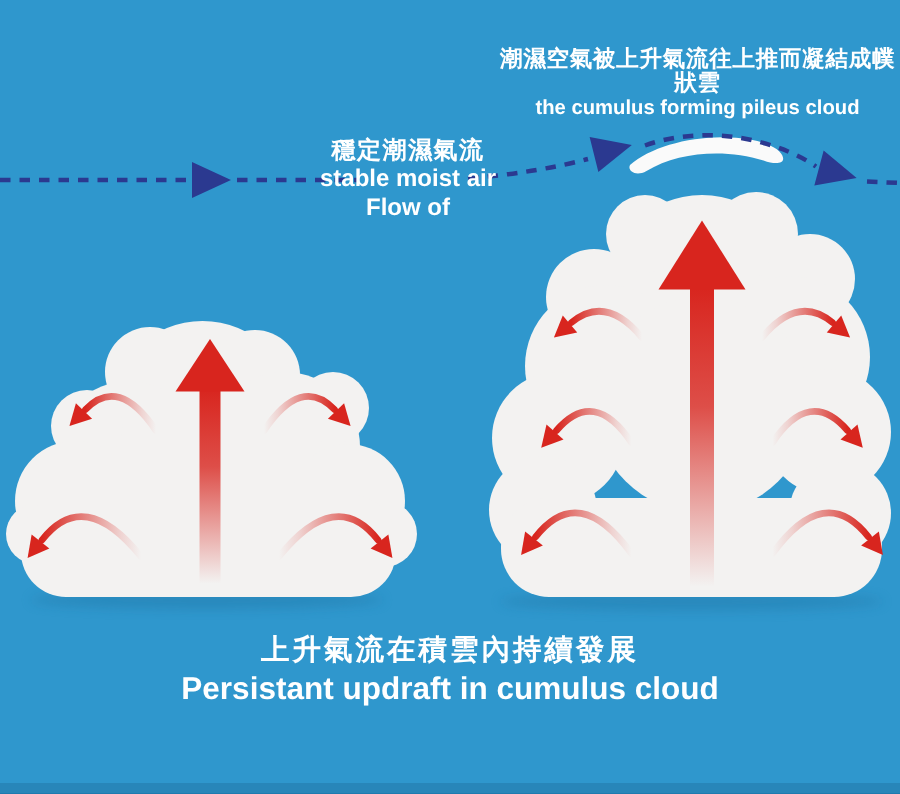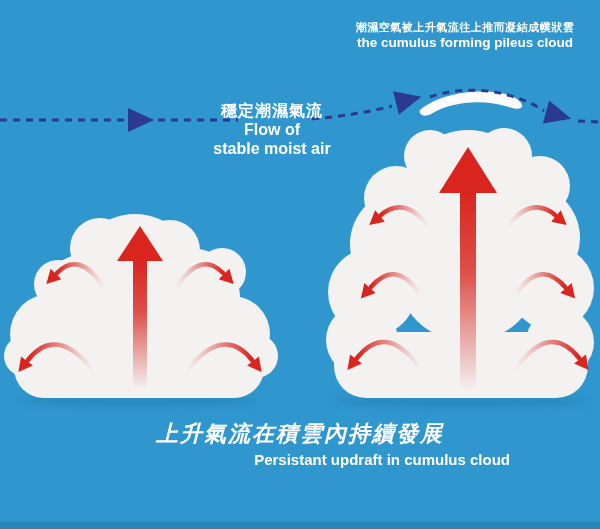--- a/index.html
+++ b/index.html
@@ -4,26 +4,26 @@
 <style>
   html,body{margin:0;padding:0;background:#17699a;}
   #scene{
     position:relative;width:600px;height:529px;overflow:hidden;
     background:#2F97CD;
     font-family:"Liberation Sans","DejaVu Sans",sans-serif;
   }
   #art{position:absolute;left:0;top:0;}
   .label{position:absolute;color:#ffffff;font-weight:bold;text-align:center;}
   .pileus-note{left:330px;top:19px;width:270px;font-size:13.5px;line-height:16px;}
-  .pileus-note .zh{font-size:11px;letter-spacing:.5px;}
-  .flow-note{left:187px;top:91px;width:170px;font-size:16px;line-height:19px;margin-top:10px;}
+  .pileus-note .zh{font-size:15px;letter-spacing:.5px;margin-top:13px;}
+  .flow-note{left:187px;top:91px;width:170px;font-size:16px;line-height:19px;}
   .flow-note .zh{letter-spacing:1px;}
   .caption{left:90px;top:421px;width:420px;line-height:26px;}
-  .caption .zh{font-size:22px;letter-spacing:2px;font-style:italic;}
-  .caption .en{font-size:15px;text-align:right;}
+  .caption .zh{font-size:19px;letter-spacing:2px;}
+  .caption .en{font-size:21px;}
   .bottom-strip{position:absolute;left:0;bottom:0;width:600px;height:7px;background:rgba(10,60,95,0.18);}
 </style>
 </head>
 <body>
 
 <div id="scene">
 
   <svg id="art" width="600" height="529" viewBox="0 0 600 529">
     <defs>
       <linearGradient id="shaftGrad" x1="0" y1="0" x2="0" y2="1">
@@ -177,22 +177,22 @@
     </g>
   </svg>
 
   <div class="label pileus-note">
     <div class="zh">潮濕空氣被上升氣流往上推而凝結成幞狀雲</div>
     <div>the cumulus forming pileus cloud</div>
   </div>
 
   <div class="label flow-note">
     <div class="zh">穩定潮濕氣流</div>
+    <div>stable moist air</div>
     <div>Flow of</div>
-    <div>stable moist air</div>
   </div>
 
   <div class="label caption">
     <div class="zh">上升氣流在積雲內持續發展</div>
     <div class="en">Persistant updraft in cumulus cloud</div>
   </div>
 
   <div class="bottom-strip"></div>
 </div>
 

